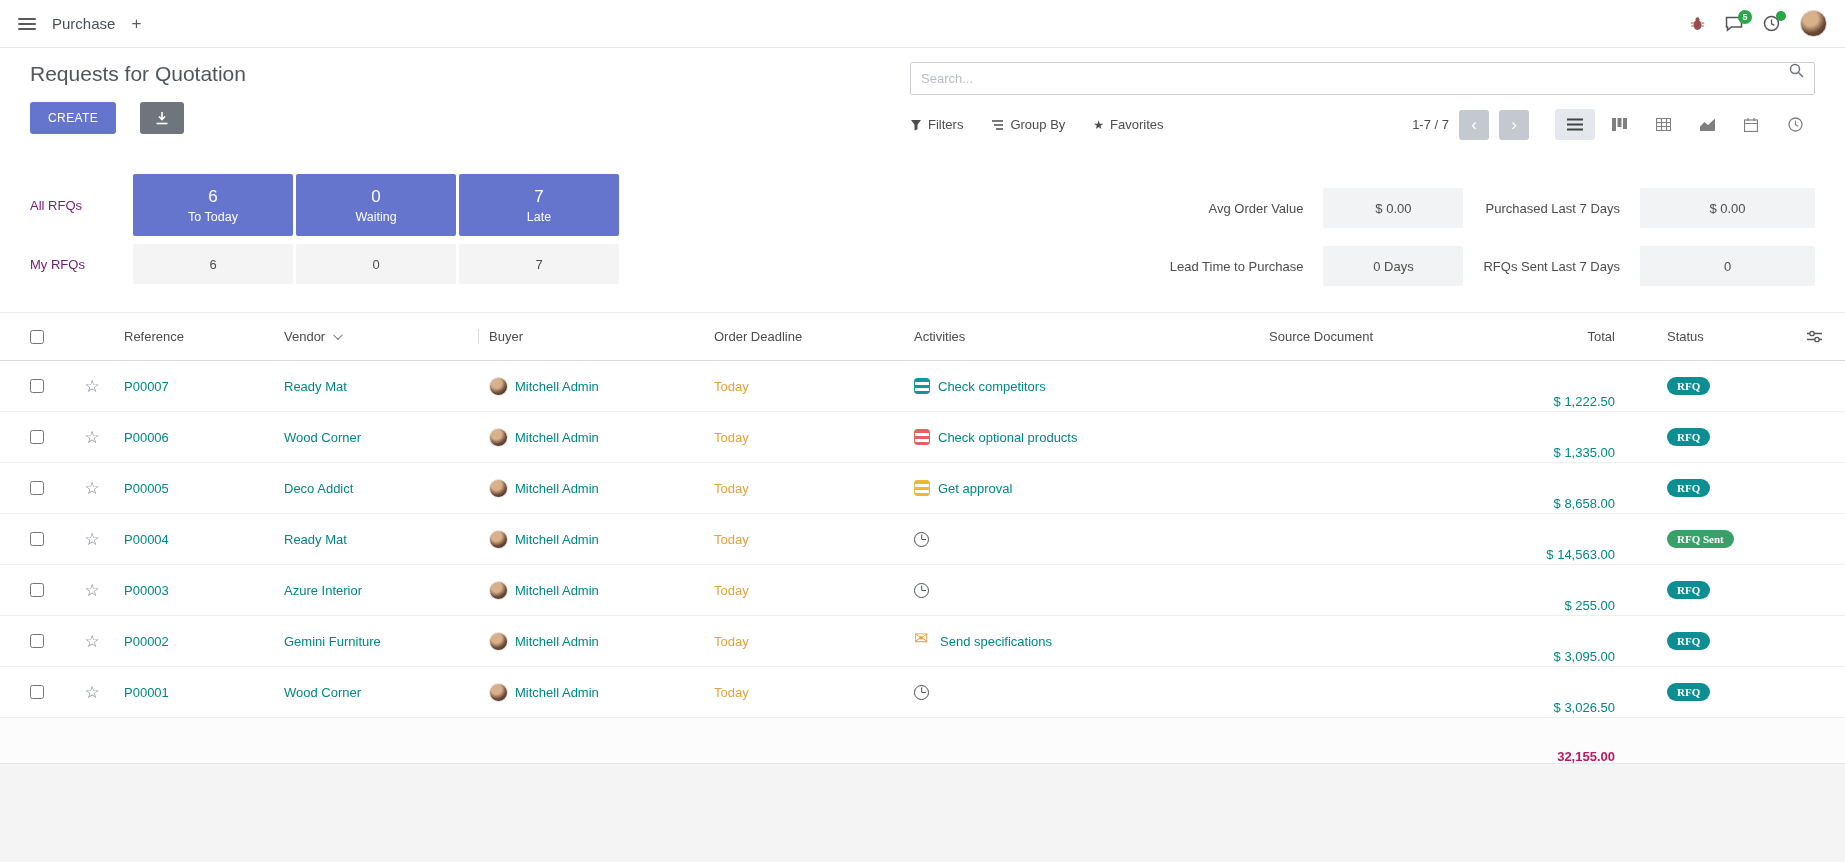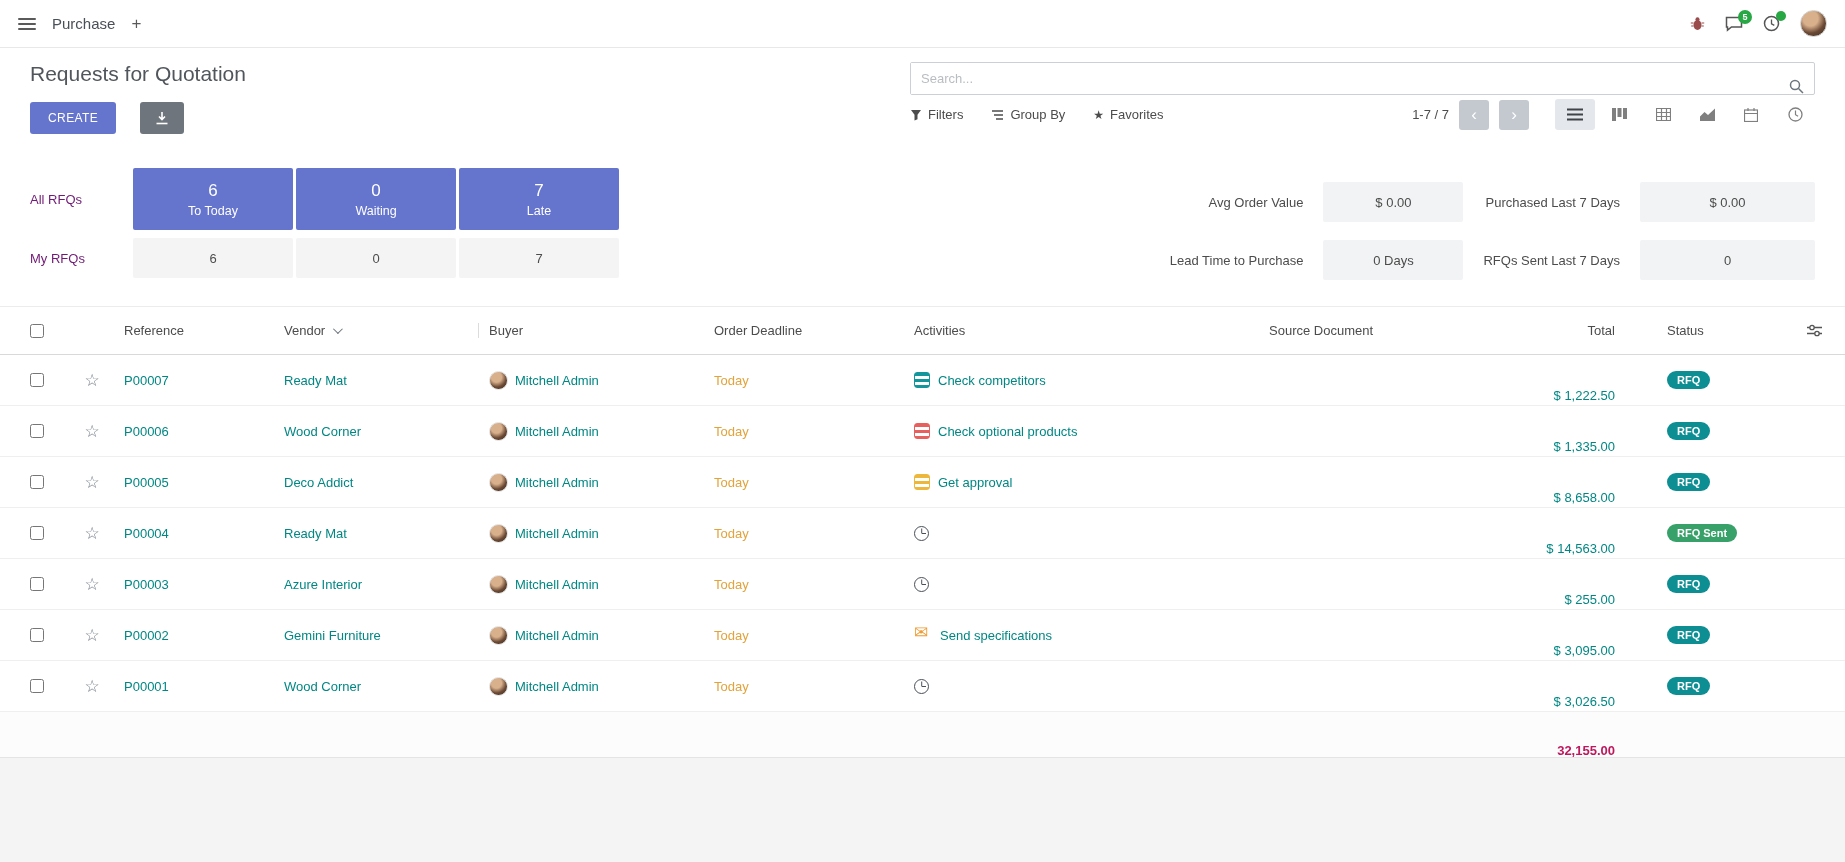--- a/index.html
+++ b/index.html
@@ -22,25 +22,25 @@
   .avatar { width: 27px; height: 27px; border-radius: 50%; background: radial-gradient(circle at 38% 30%, #d9b08c 0 32%, #6b4a35 62%, #3c2a1e); border: 1px solid #d0d0d0; cursor: pointer; }
 
   
   .control-panel { display: flex; padding: 14px 30px 12px 30px; background: #fff; }
   .cp-left { flex: 1; }
   .page-title { font-size: 21px; font-weight: 400; color: #50565c; margin-bottom: 16px; }
   .cp-buttons { display: flex; gap: 24px; }
   .btn-create { background: #6574cd; color: #fff; border: none; font-size: 12px; letter-spacing: .4px; padding: 9px 18px; border-radius: 3px; cursor: pointer; font-family: inherit; }
   .btn-export { background: #6e757c; border: none; width: 44px; border-radius: 3px; cursor: pointer; display: flex; align-items: center; justify-content: center; }
   .cp-right { width: 905px; }
-  .searchbox { position: relative; height: 33px; border: 1px solid #ccd0d4; border-radius: 2px; background: #fff; display: flex; align-items: flex-end; }
+  .searchbox { position: relative; height: 33px; border: 1px solid #ccd0d4; border-radius: 2px; background: #fff; display: flex; align-items: flex-start; }
   .searchbox input { flex: 1; border: none; outline: none; height: 100%; padding: 0 10px; font-size: 13px; font-family: inherit; color: #333; }
   .searchbox input::placeholder { color: #b9bdc2; }
   .search-glass { margin-right: 10px; display: inline-flex; }
-  .cp-row2 { display: flex; align-items: center; margin-top: 4px; }
+  .cp-row2 { display: flex; align-items: center; margin-top: 14px; }
   .facet-btn { display: inline-flex; align-items: center; gap: 6px; color: #4c4c4c; font-size: 13px; cursor: pointer; margin-right: 28px; background: none; border: none; font-family: inherit; }
   .star-glyph { font-size: 12px; color: #4c4c4c; }
   .pager { margin-left: auto; display: flex; align-items: center; gap: 10px; }
   .pager-text { color: #4c4c4c; }
   .pager-btn { width: 30px; height: 30px; border: none; border-radius: 3px; background: #c3c9cf; color: #fff; font-size: 17px; line-height: 1; cursor: pointer; display: flex; align-items: center; justify-content: center; font-family: inherit; }
   .view-switcher { display: flex; align-items: center; margin-left: 26px; gap: 4px; }
   .vs-btn { width: 40px; height: 31px; display: flex; align-items: center; justify-content: center; cursor: pointer; border-radius: 3px; border: none; background: transparent; }
   .vs-btn.active { background: #e4e7eb; }
   .vs-btn svg { opacity: .75; }
   .vs-btn.active svg { opacity: 1; }
@@ -81,21 +81,21 @@
   .act-icon.list-teal, .act-icon.list-red, .act-icon.list-yellow { border-radius: 3px; border: 1px solid var(--c); background: repeating-linear-gradient(to bottom, var(--c) 0 3px, #fff 3px 6px); }
   .act-icon.list-teal { --c: #12969b; }
   .act-icon.list-red { --c: #e8605d; }
   .act-icon.list-yellow { --c: #edb73c; }
   .act-icon.clock { border: 1.6px solid #495057; border-radius: 50%; width: 15px; height: 15px; }
   .act-icon.clock::before { content: ""; position: absolute; left: 50%; top: 50%; width: 1.6px; height: 4.5px; background: #495057; transform: translate(-50%, -100%); }
   .act-icon.clock::after { content: ""; position: absolute; left: 50%; top: 48%; width: 4px; height: 1.6px; background: #495057; }
   .act-icon.mail { border: none; width: 18px; }
   .act-icon.mail::before { content: "✉"; position: absolute; left: 0; top: -3px; color: #ef9c33; font-size: 17px; line-height: 1; }
 
-  .badge { display: inline-block; padding: 3px 10px; border-radius: 11px; font-size: 11px; font-weight: 700; color: #fff; }
+  .badge { display: inline-block; padding: 3px 10px; border-radius: 11px; font-size: 11px; font-weight: 700; color: #fff; font-family: Liberation Serif, serif; }
   .badge-teal { background: #0d8e93; }
   .badge-green { background: #38a169; }
 
   .tfoot { height: 46px; border-bottom: 1px solid #e4e4e4; background: #fcfcfc; }
   .footer-total { font-weight: 700; color: #be185d; }
 
   .sliders-icon { display: inline-flex; cursor: pointer; }
 </style>
 </head>
 <body>

